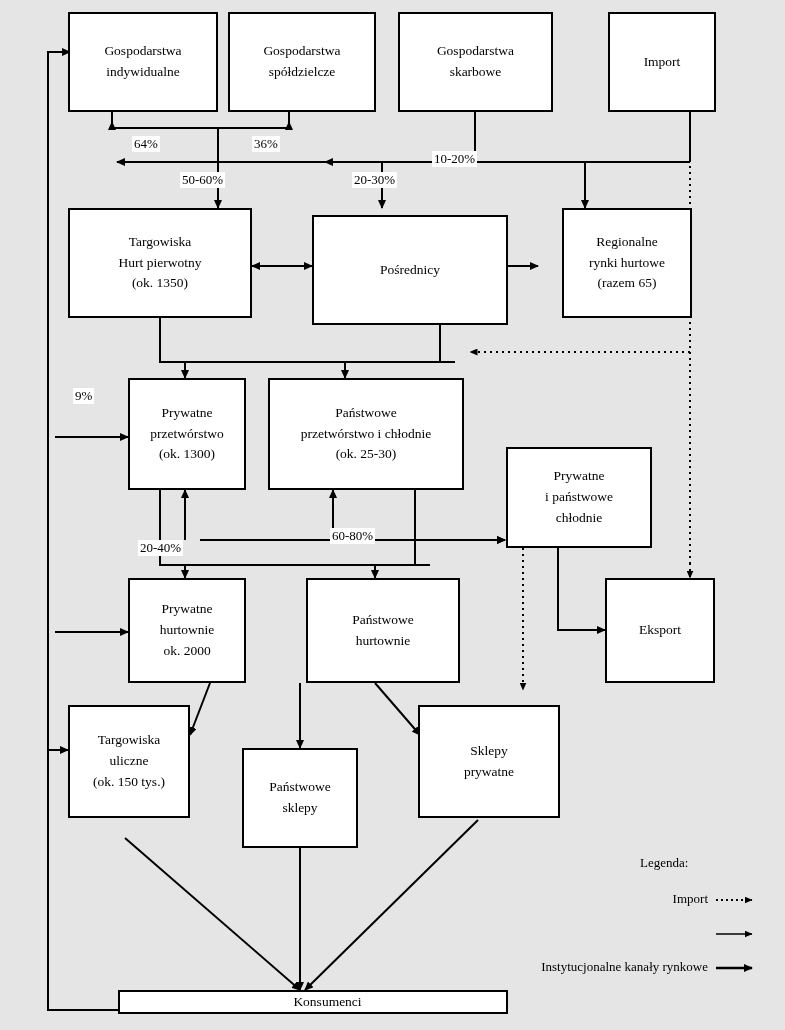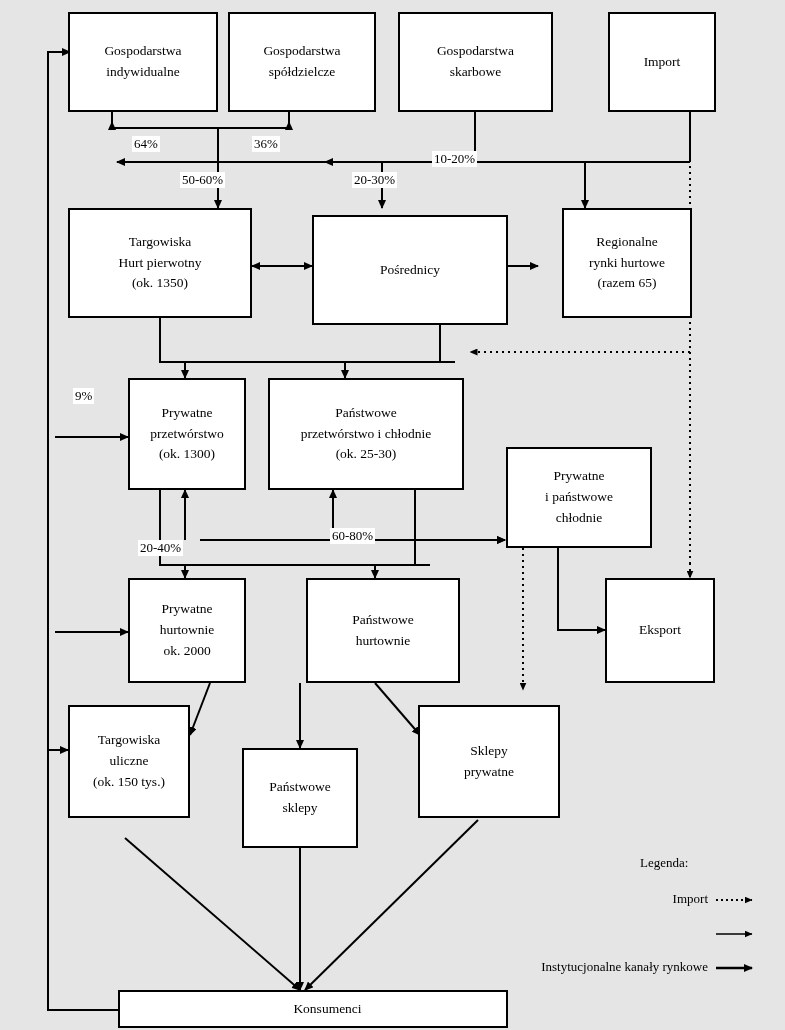--- a/index.html
+++ b/index.html
@@ -207,21 +207,21 @@
   </div>
   <div class="box" style="left:242px; top:748px; width:116px; height:100px;">
     <span class="line">Państwowe</span>
     <span class="line">sklepy</span>
   </div>
   <div class="box" style="left:418px; top:705px; width:142px; height:113px;">
     <span class="line">Sklepy</span>
     <span class="line">prywatne</span>
   </div>
 
-  <div class="box" style="left:118px; top:990px; width:390px; height:38px;padding-left:29px;">
+  <div class="box" style="left:118px; top:990px; width:390px; height:24px;padding-left:29px;">
     <span class="line">Konsumenci</span>
   </div>
 
   <div class="lbl" style="left:132px; top:136px;">64%</div>
   <div class="lbl" style="left:252px; top:136px;">36%</div>
   <div class="lbl" style="left:432px; top:151px;">10-20%</div>
   <div class="lbl" style="left:180px; top:172px;">50-60%</div>
   <div class="lbl" style="left:352px; top:172px;">20-30%</div>
   <div class="lbl" style="left:73px; top:388px;">9%</div>
   <div class="lbl" style="left:138px; top:528px;margin-top:12px;">20-40%</div>

